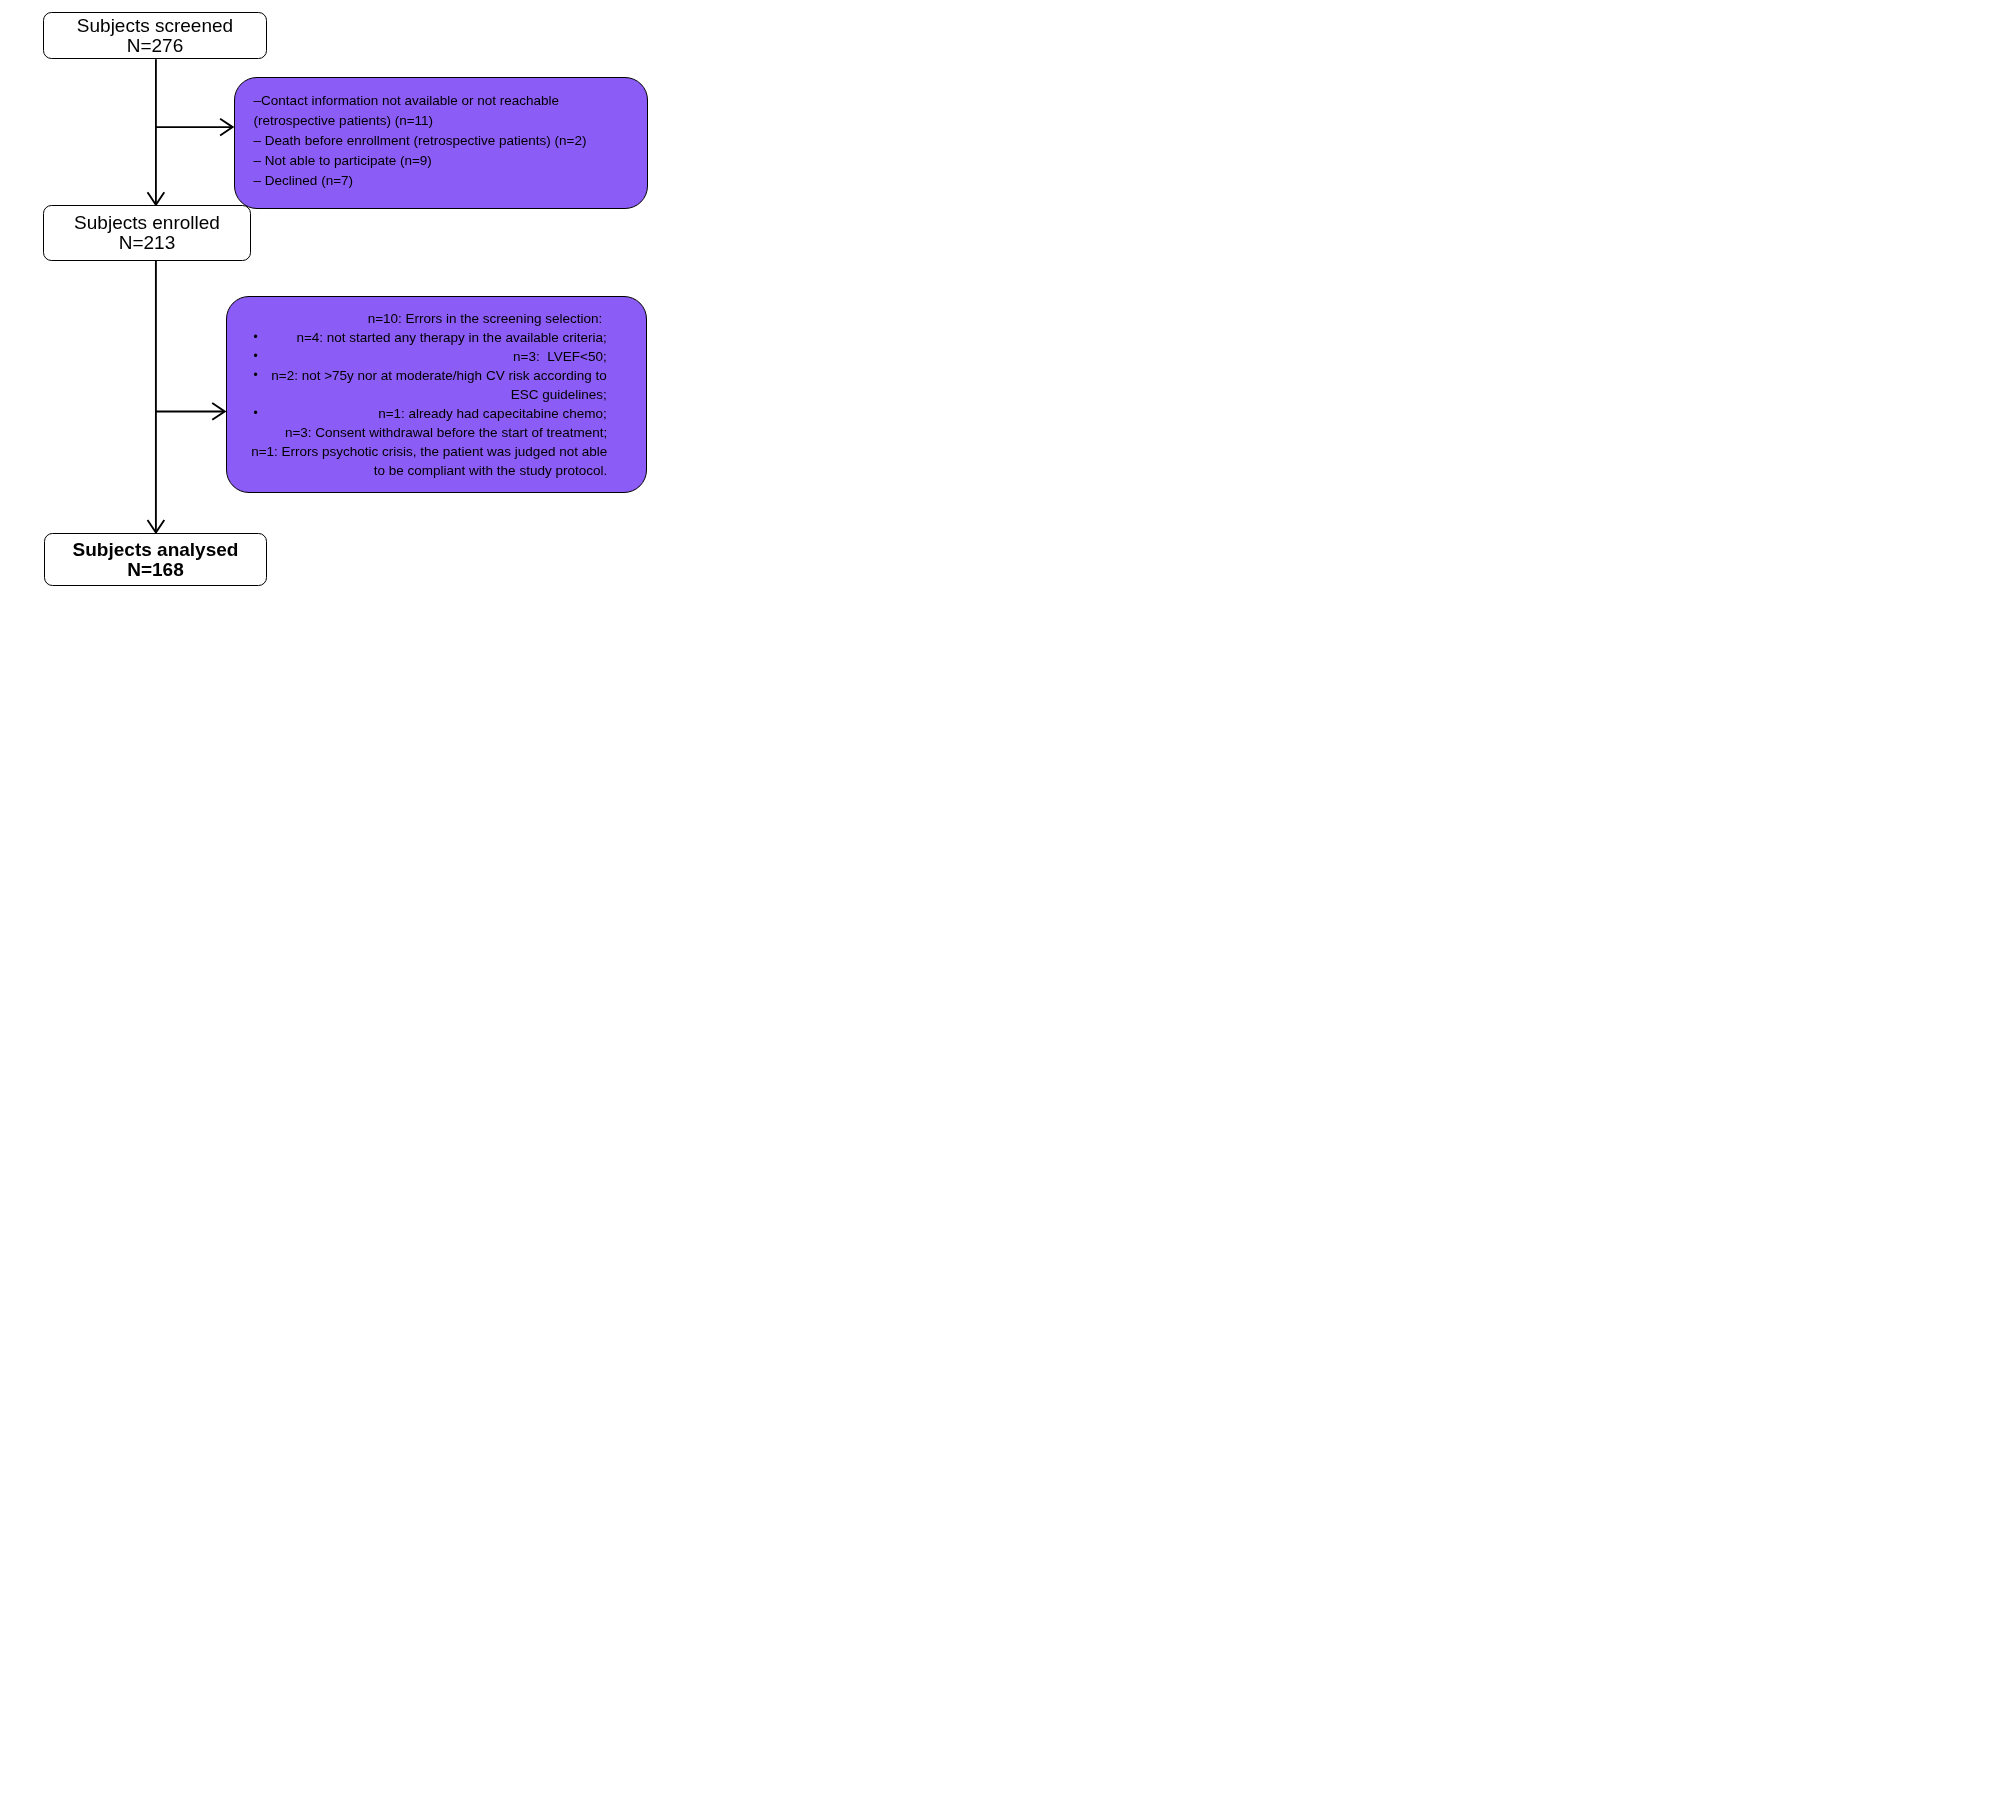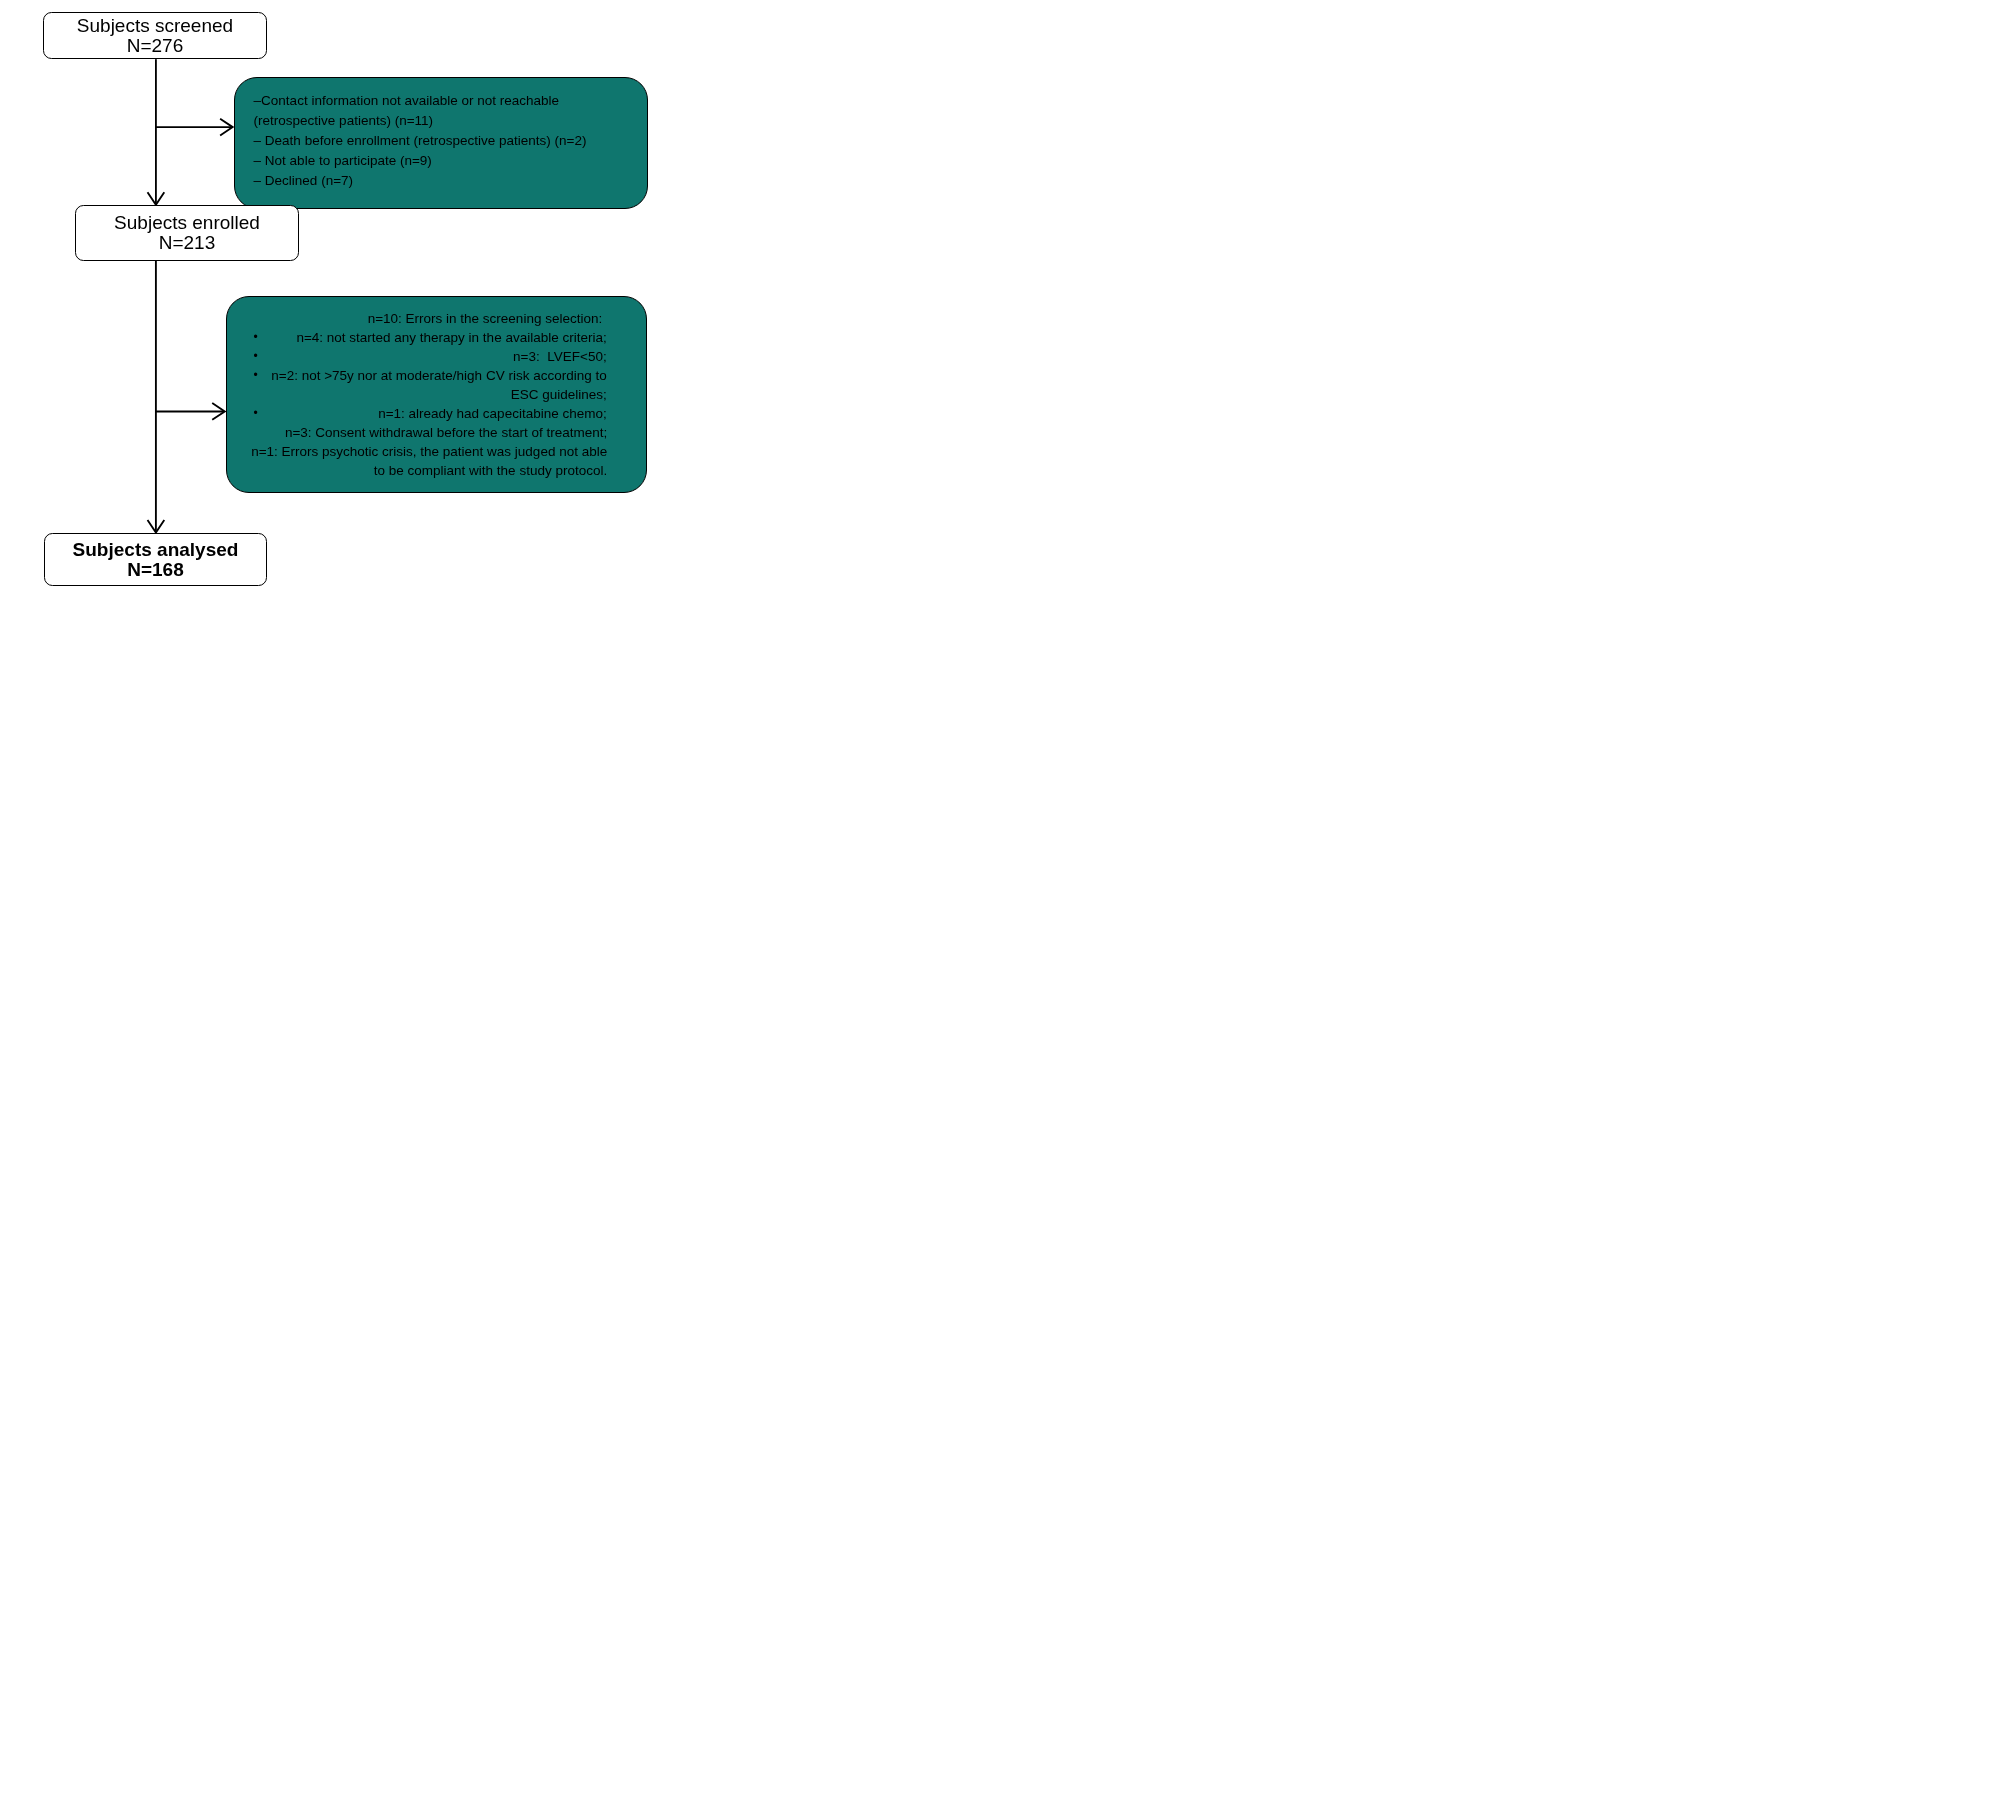--- a/index.html
+++ b/index.html
@@ -32,27 +32,27 @@
     border-radius: 8.4px;
     display: flex;
     flex-direction: column;
     align-items: center;
     justify-content: center;
     text-align: center;
     font-size: 19px;
     line-height: 20px;
   }
   .box-screened { left: 43px;  top: 12px;   width: 224px; height: 47px; }
-  .box-enrolled { left: 43px;  top: 205px;  width: 224px; height: 56px; margin-left: 32px; }
+  .box-enrolled { left: 43px;  top: 205px;  width: 208px; height: 56px; }
   .box-analysed { left: 44px;  top: 533px; width: 223px; height: 53px; font-weight: bold; }
 
   .side-box {
     position: absolute;
     box-sizing: border-box;
-    background: #0f766e;
+    background: #8b5cf6;
     border: 1.4px solid #000000;
     border-radius: 23px;
     font-size: 13.5px;
   }
   .box-excluded-top {
     left: 234px; top: 77px; width: 414px; height: 132px;
     padding: 12.6px 28px 12px 18.6px;
     line-height: 20px;
   }
   .box-excluded-bottom {

